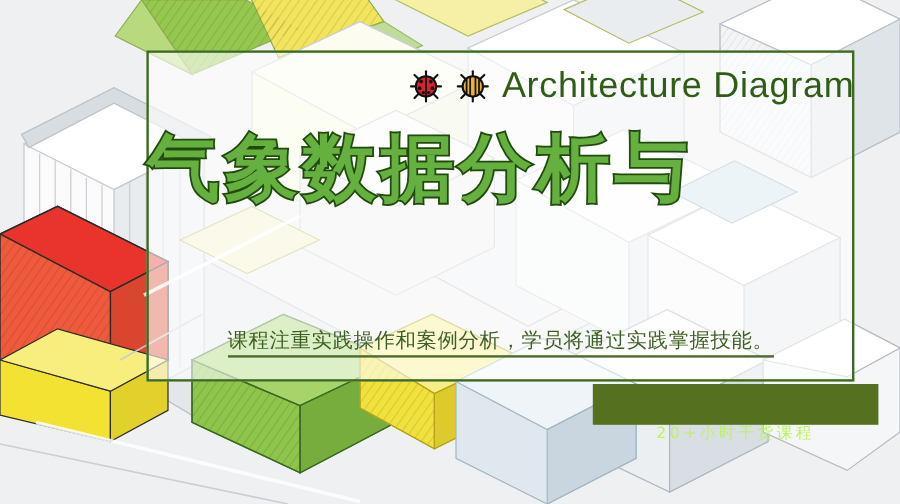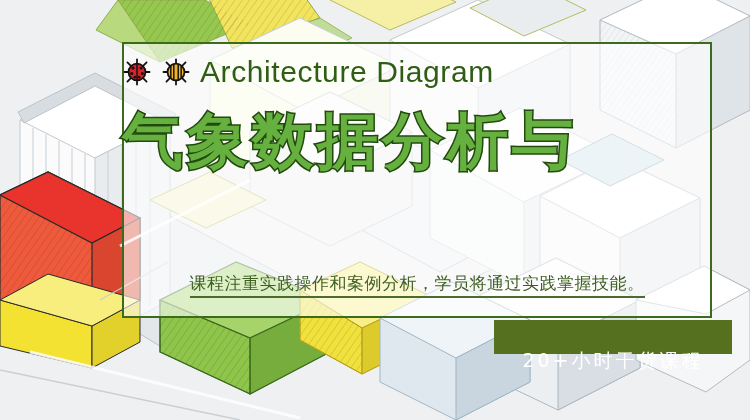--- a/index.html
+++ b/index.html
@@ -18,21 +18,21 @@
   
   .frame{
     position:absolute;left:122px;top:42px;width:590px;height:276px;
     border:2px solid #3d6b1e;
     background:rgba(255,255,255,0.62);
     box-sizing:border-box;
   }
 
   .eyebrow{
     position:absolute;left:122px;top:46px;width:590px;height:52px;
-    display:flex;align-items:center;justify-content:flex-start;gap:9px;
+    display:flex;align-items:center;justify-content:flex-end;gap:9px;
   }
   .bug{width:30px;height:28px;flex:0 0 auto;}
   .eyebrow-text{
     font-size:30px;color:#2f5d14;letter-spacing:.6px;
     font-family:"Liberation Sans","DejaVu Sans",sans-serif;
     white-space:nowrap;line-height:1;
   }
 
   .title-wrap{
     position:absolute;left:122px;top:104px;width:708px;
@@ -53,21 +53,21 @@
   }
   .subtitle span{
     border-bottom:2px solid #4d6b2c;padding-bottom:3px;
   }
 
   .badge{
     position:absolute;left:494px;top:320px;width:238px;height:34px;
     background:#55711f;display:flex;align-items:center;justify-content:center;
   }
   .badge-text{
-    color:#ffffff;font-size:19px;letter-spacing:3px;white-space:nowrap;
+    color:#bef264;font-size:13px;letter-spacing:3px;white-space:nowrap;
     font-family:"DejaVu Sans","Liberation Sans",sans-serif;
     margin-top:48px;
   }
 </style>
 </head>
 <body>
 
 <div class="banner">
 
   <div class="bg">

